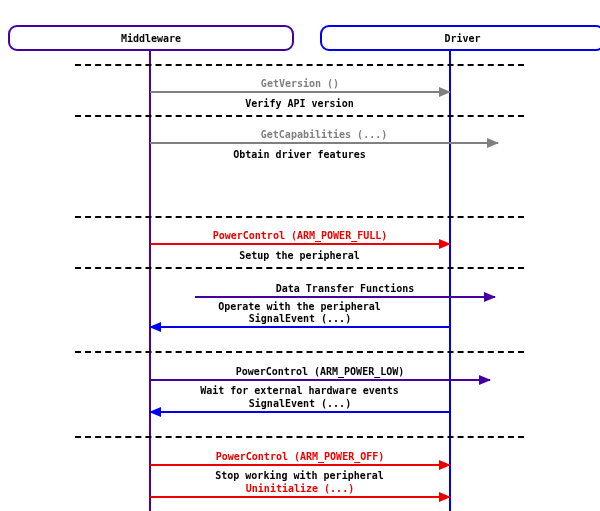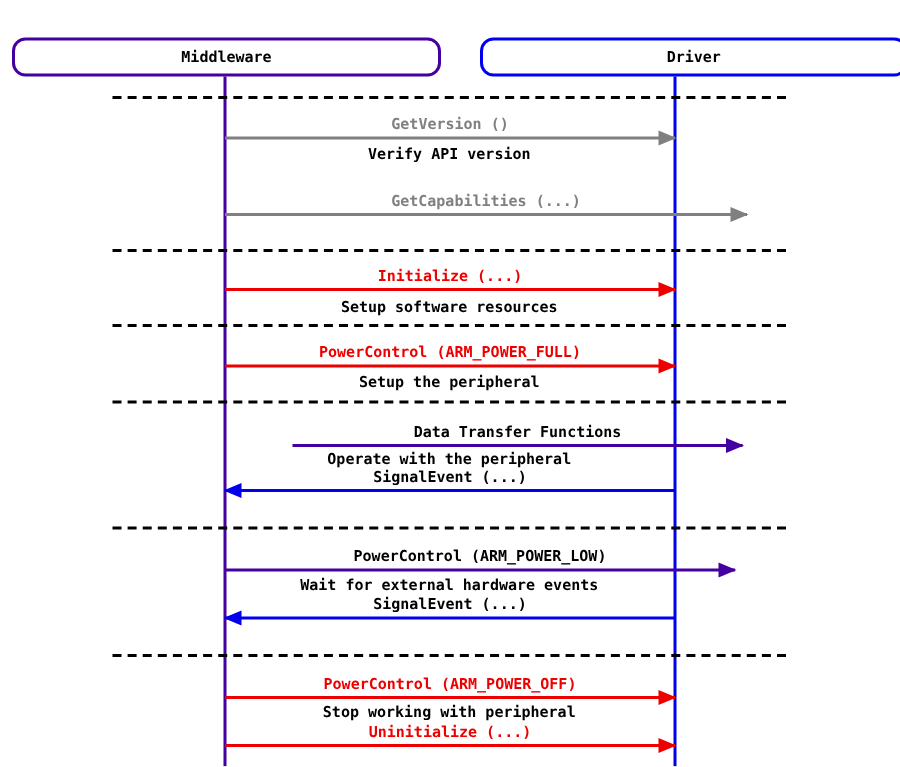--- a/index.html
+++ b/index.html
@@ -71,41 +71,34 @@
   </div>
 
   <div class="msg dir-right tc-gray r1">
     <span class="msg-label">GetVersion ()</span>
     <span class="shaft sc-gray">
       <i class="line"></i>
       <i class="head"></i>
     </span>
   </div>
 
+  <div class="sep r2">
+    <i class="dash"></i>
+    <span class="sep-label">Obtain driver features</span>
+  </div>
 
   <div class="msg dir-right tc-gray r3">
     <span class="msg-label">GetCapabilities (...)</span>
     <span class="shaft sc-gray">
       <i class="line"></i>
       <i class="head"></i>
     </span>
   </div>
 
-  <div class="sep r4">
-    <i class="dash"></i>
-    <span class="sep-label">Setup software resources</span>
-  </div>
 
-  <div class="msg dir-right tc-red r5">
-    <span class="msg-label">Initialize (...)</span>
-    <span class="shaft sc-red">
-      <i class="line"></i>
-      <i class="head"></i>
-    </span>
-  </div>
 
   <div class="sep r6">
     <i class="dash"></i>
     <span class="sep-label">Setup the peripheral</span>
   </div>
 
   <div class="msg dir-right tc-red r7">
     <span class="msg-label">PowerControl (ARM_POWER_FULL)</span>
     <span class="shaft sc-red">
       <i class="line"></i>

